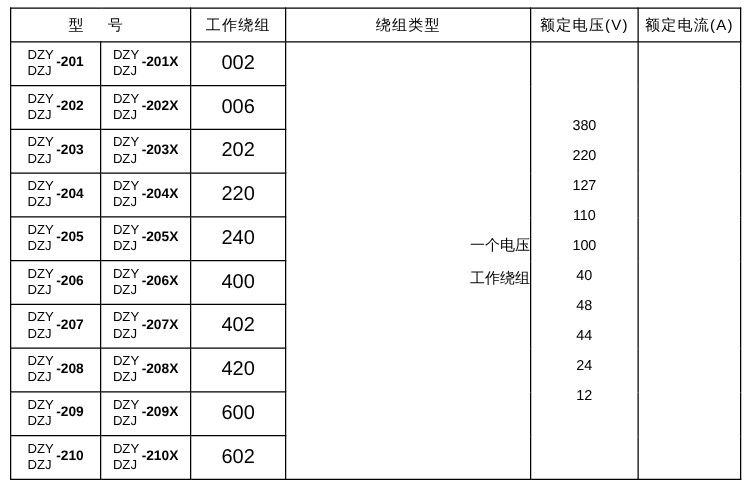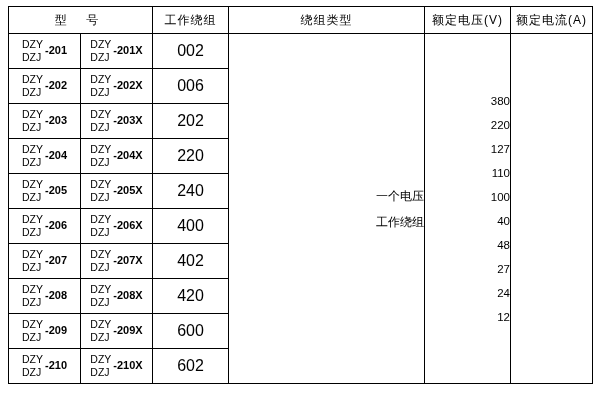--- a/index.html
+++ b/index.html
@@ -80,21 +80,21 @@
     align-items: flex-end;
     justify-content: center;
   }
   td.voltage-cell {
     font-size: 11.5px;
     padding: 0;
   }
   .volt-list {
     display: flex;
     flex-direction: column;
-    align-items: flex-end;
+    align-items: center;
     justify-content: center;
     line-height: 24px;
   }
   td.current-cell {
     font-size: 11.5px;
   }
   .col-model-a { width: 72px; }
   .col-model-b { width: 72px; }
   .col-contact { width: 76px; }
   .col-winding { width: 196px; }
@@ -152,21 +152,21 @@
         </td>
         <td class="voltage-cell" rowspan="10">
           <div class="volt-list">
             <span>380</span>
             <span>220</span>
             <span>127</span>
             <span>110</span>
             <span>100</span>
             <span>40</span>
             <span>48</span>
-            <span>27</span>
+            <span>44</span>
             <span>24</span>
             <span>12</span>
           </div>
         </td>
         <td class="current-cell" rowspan="10"></td>
       </tr>
 
       <tr>
         <td class="model-cell">
           <div class="model-wrap">

